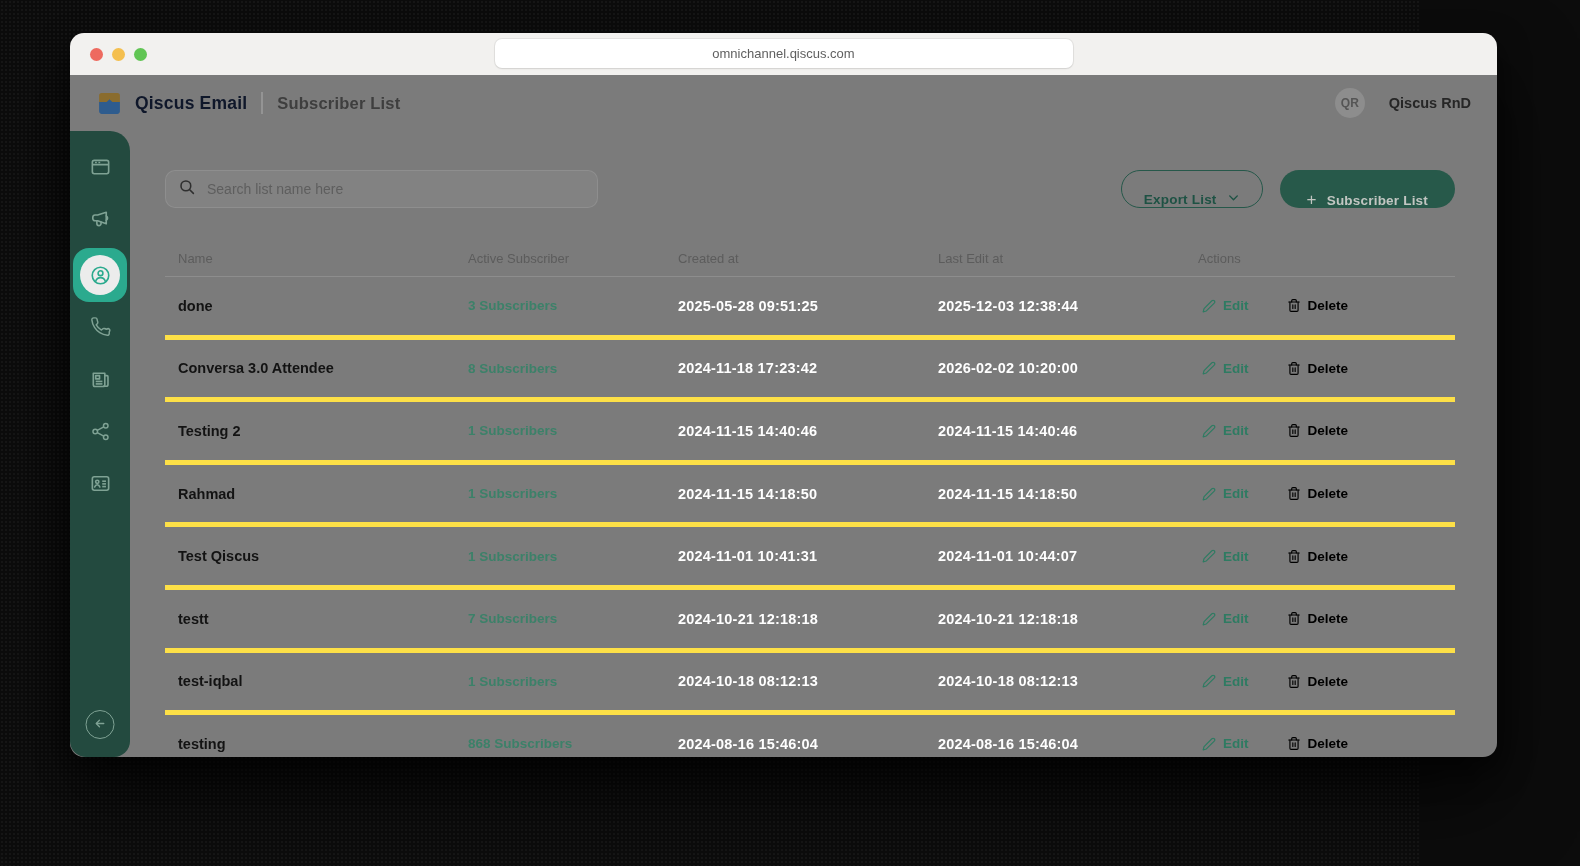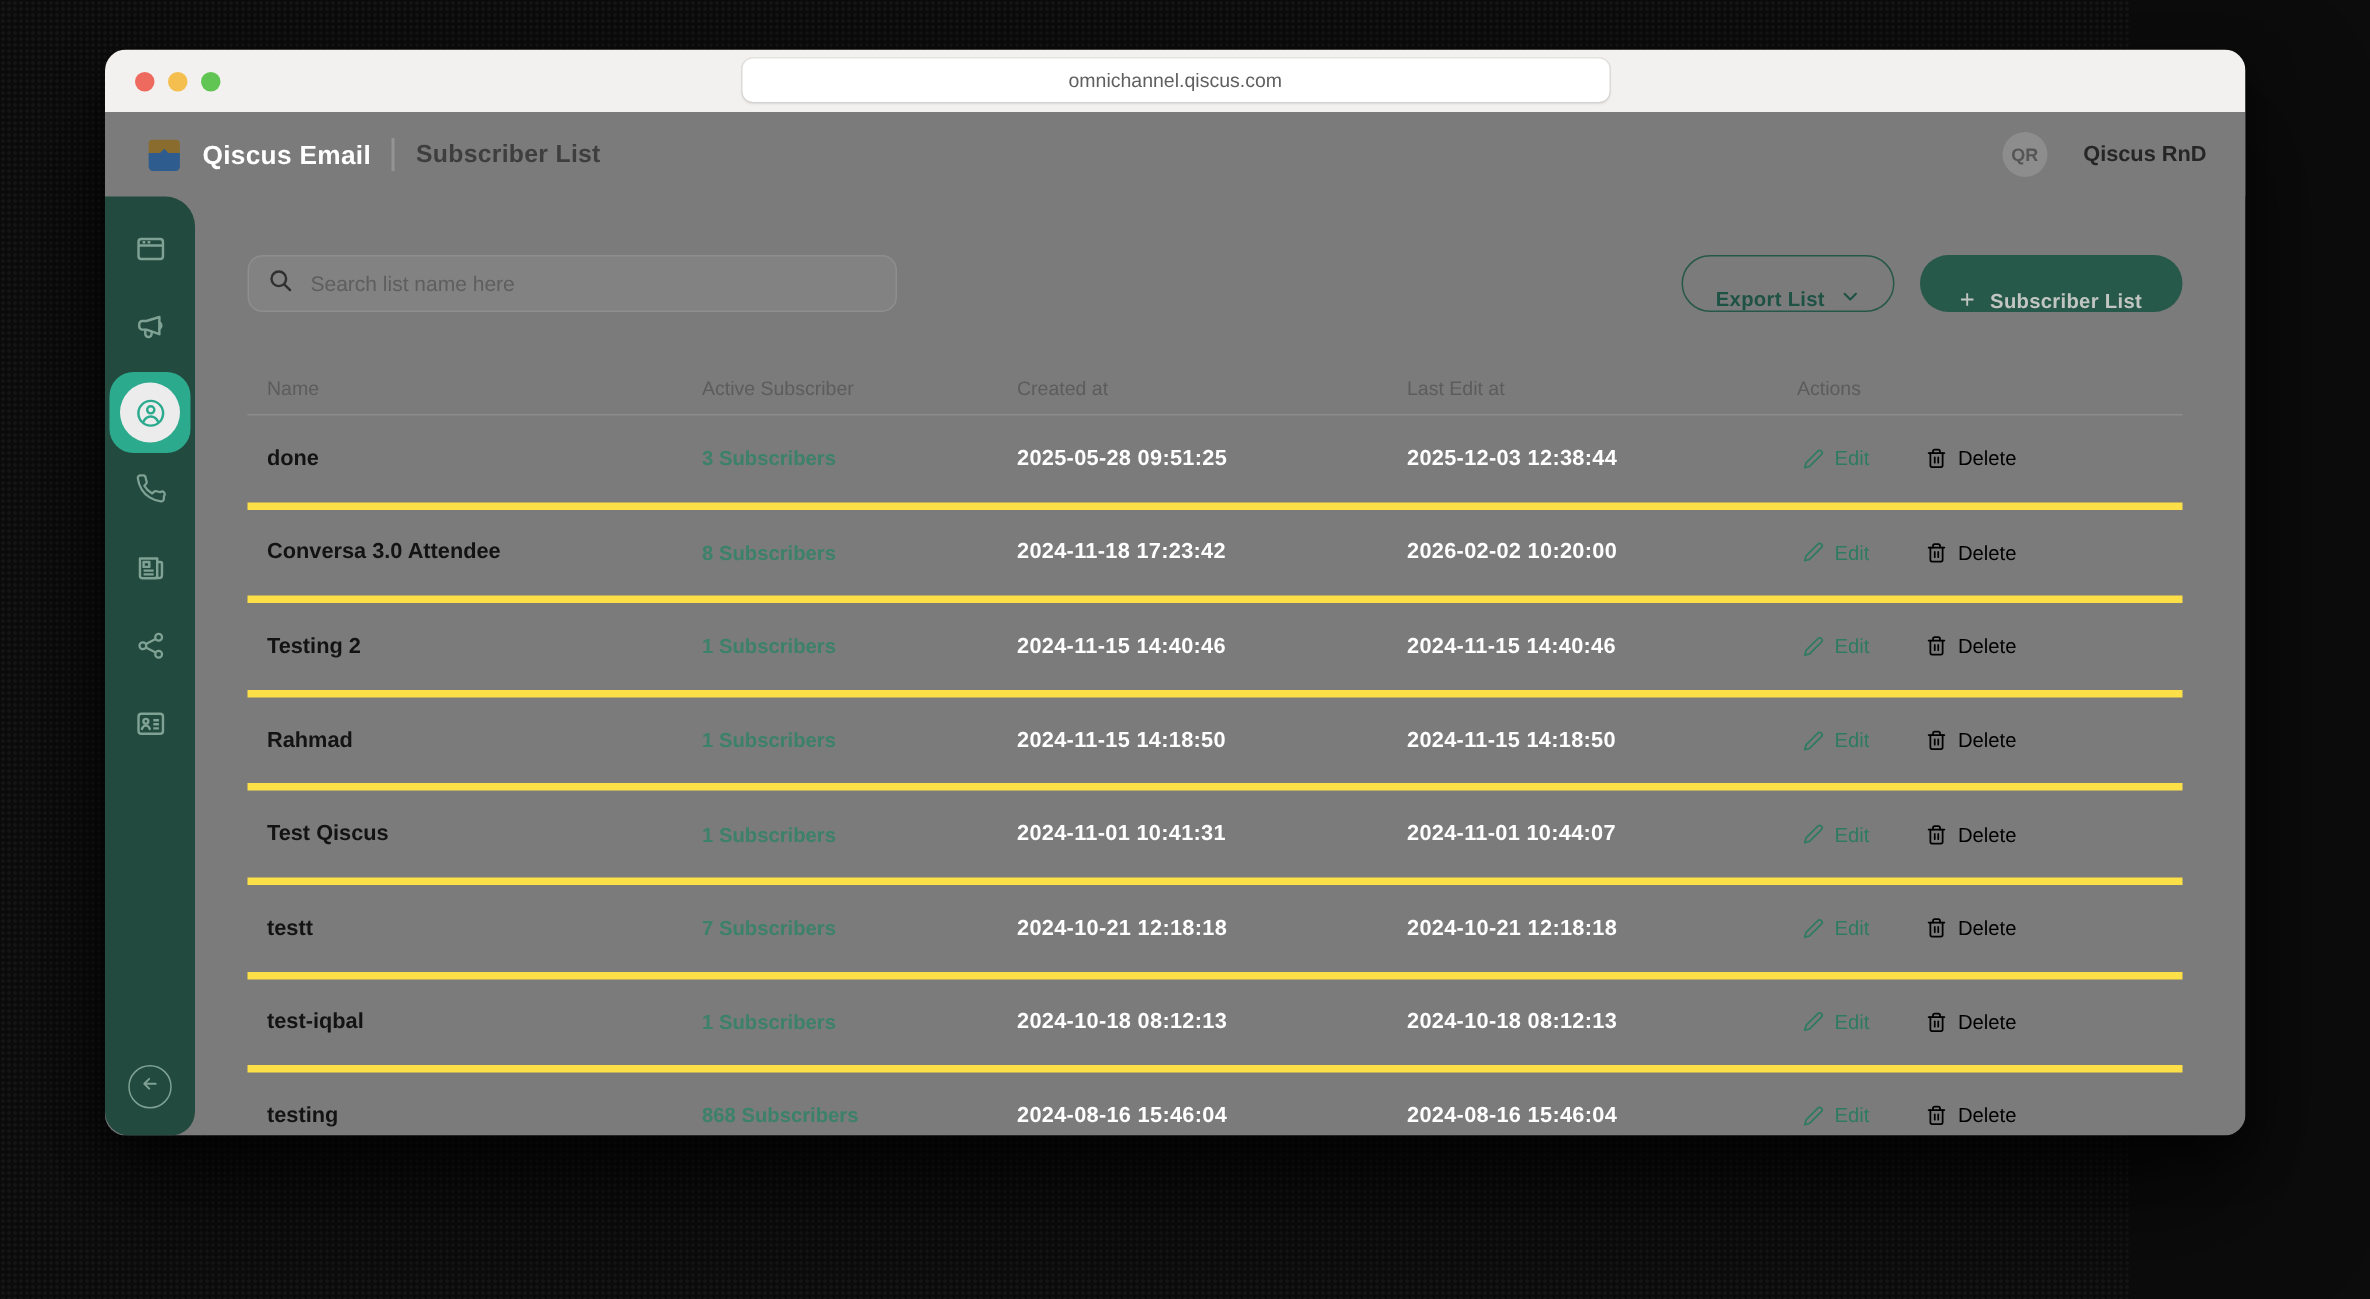--- a/index.html
+++ b/index.html
@@ -23,21 +23,21 @@
   .urlbar{position:absolute;left:50%;top:6px;transform:translateX(-50%);
     width:578px;height:29px;background:#ffffff;border-radius:7px;
     box-shadow:0 0 0 1px rgba(0,0,0,0.06),0 1px 2px rgba(0,0,0,0.08);
     display:flex;align-items:center;justify-content:center;
     font-size:13px;color:#5f5f5f;}
   
   .app{position:relative;height:682px;background:#7b7b7b;}
   .app-header{height:56px;display:flex;align-items:center;padding:0 26px 0 27px;background:#7b7b7b;}
   .brand{display:flex;align-items:center;gap:13px;}
   .brand svg{display:block;}
-  .app-title{font-size:17.5px;font-weight:700;color:#ffffff;letter-spacing:.2px;}
+  .app-title{font-size:17.5px;font-weight:700;color:#0f172a;letter-spacing:.2px;}
   .title-divider{width:2px;height:22px;background:#949494;margin:0 14px;}
   .page-title{font-size:16.5px;font-weight:700;color:#3e3e3e;letter-spacing:.2px;}
   .header-spacer{flex:1;}
   .user-menu{display:flex;align-items:center;gap:24px;cursor:pointer;}
   .avatar{width:30px;height:30px;border-radius:50%;background:#8d8d8d;
     display:flex;align-items:center;justify-content:center;
     font-size:12px;font-weight:600;color:#555555;}
   .user-name{font-size:14.5px;font-weight:700;color:#262626;}
   
   .sidebar{position:absolute;left:0;top:56px;bottom:0;width:60px;
@@ -69,21 +69,21 @@
   
   .table{margin-top:32px;}
   .trow{display:grid;grid-template-columns:290px 210px 260px 260px 1fr;align-items:center;}
   .trow > div{padding-left:13px;}
   .thead{height:36px;font-size:13px;color:#5c5c5c;border-bottom:1px solid #8d8d8d;}
   .row{height:57.6px;border-bottom:5px solid #fde047;}
   .cell-name{font-size:14.5px;font-weight:700;color:#131313;}
   .cell-link{font-size:13.5px;font-weight:600;color:#3c8169;cursor:pointer;}
   .cell-date{font-size:14.5px;font-weight:600;color:#ffffff;letter-spacing:.2px;}
   .cell-actions{display:flex;align-items:center;gap:38px;padding-left:17px !important;}
-  .action{display:flex;align-items:center;gap:7px;font-size:13.5px;font-weight:400;cursor:pointer;}
+  .action{display:flex;align-items:center;gap:7px;font-size:13.5px;font-weight:700;cursor:pointer;}
   .action.edit{color:#2e7b62;}
   .action.delete{color:#000000;}
   .action svg{display:block;}
 </style>
 </head>
 <body>
 
 <div class="stage">
   <div class="window">
 

